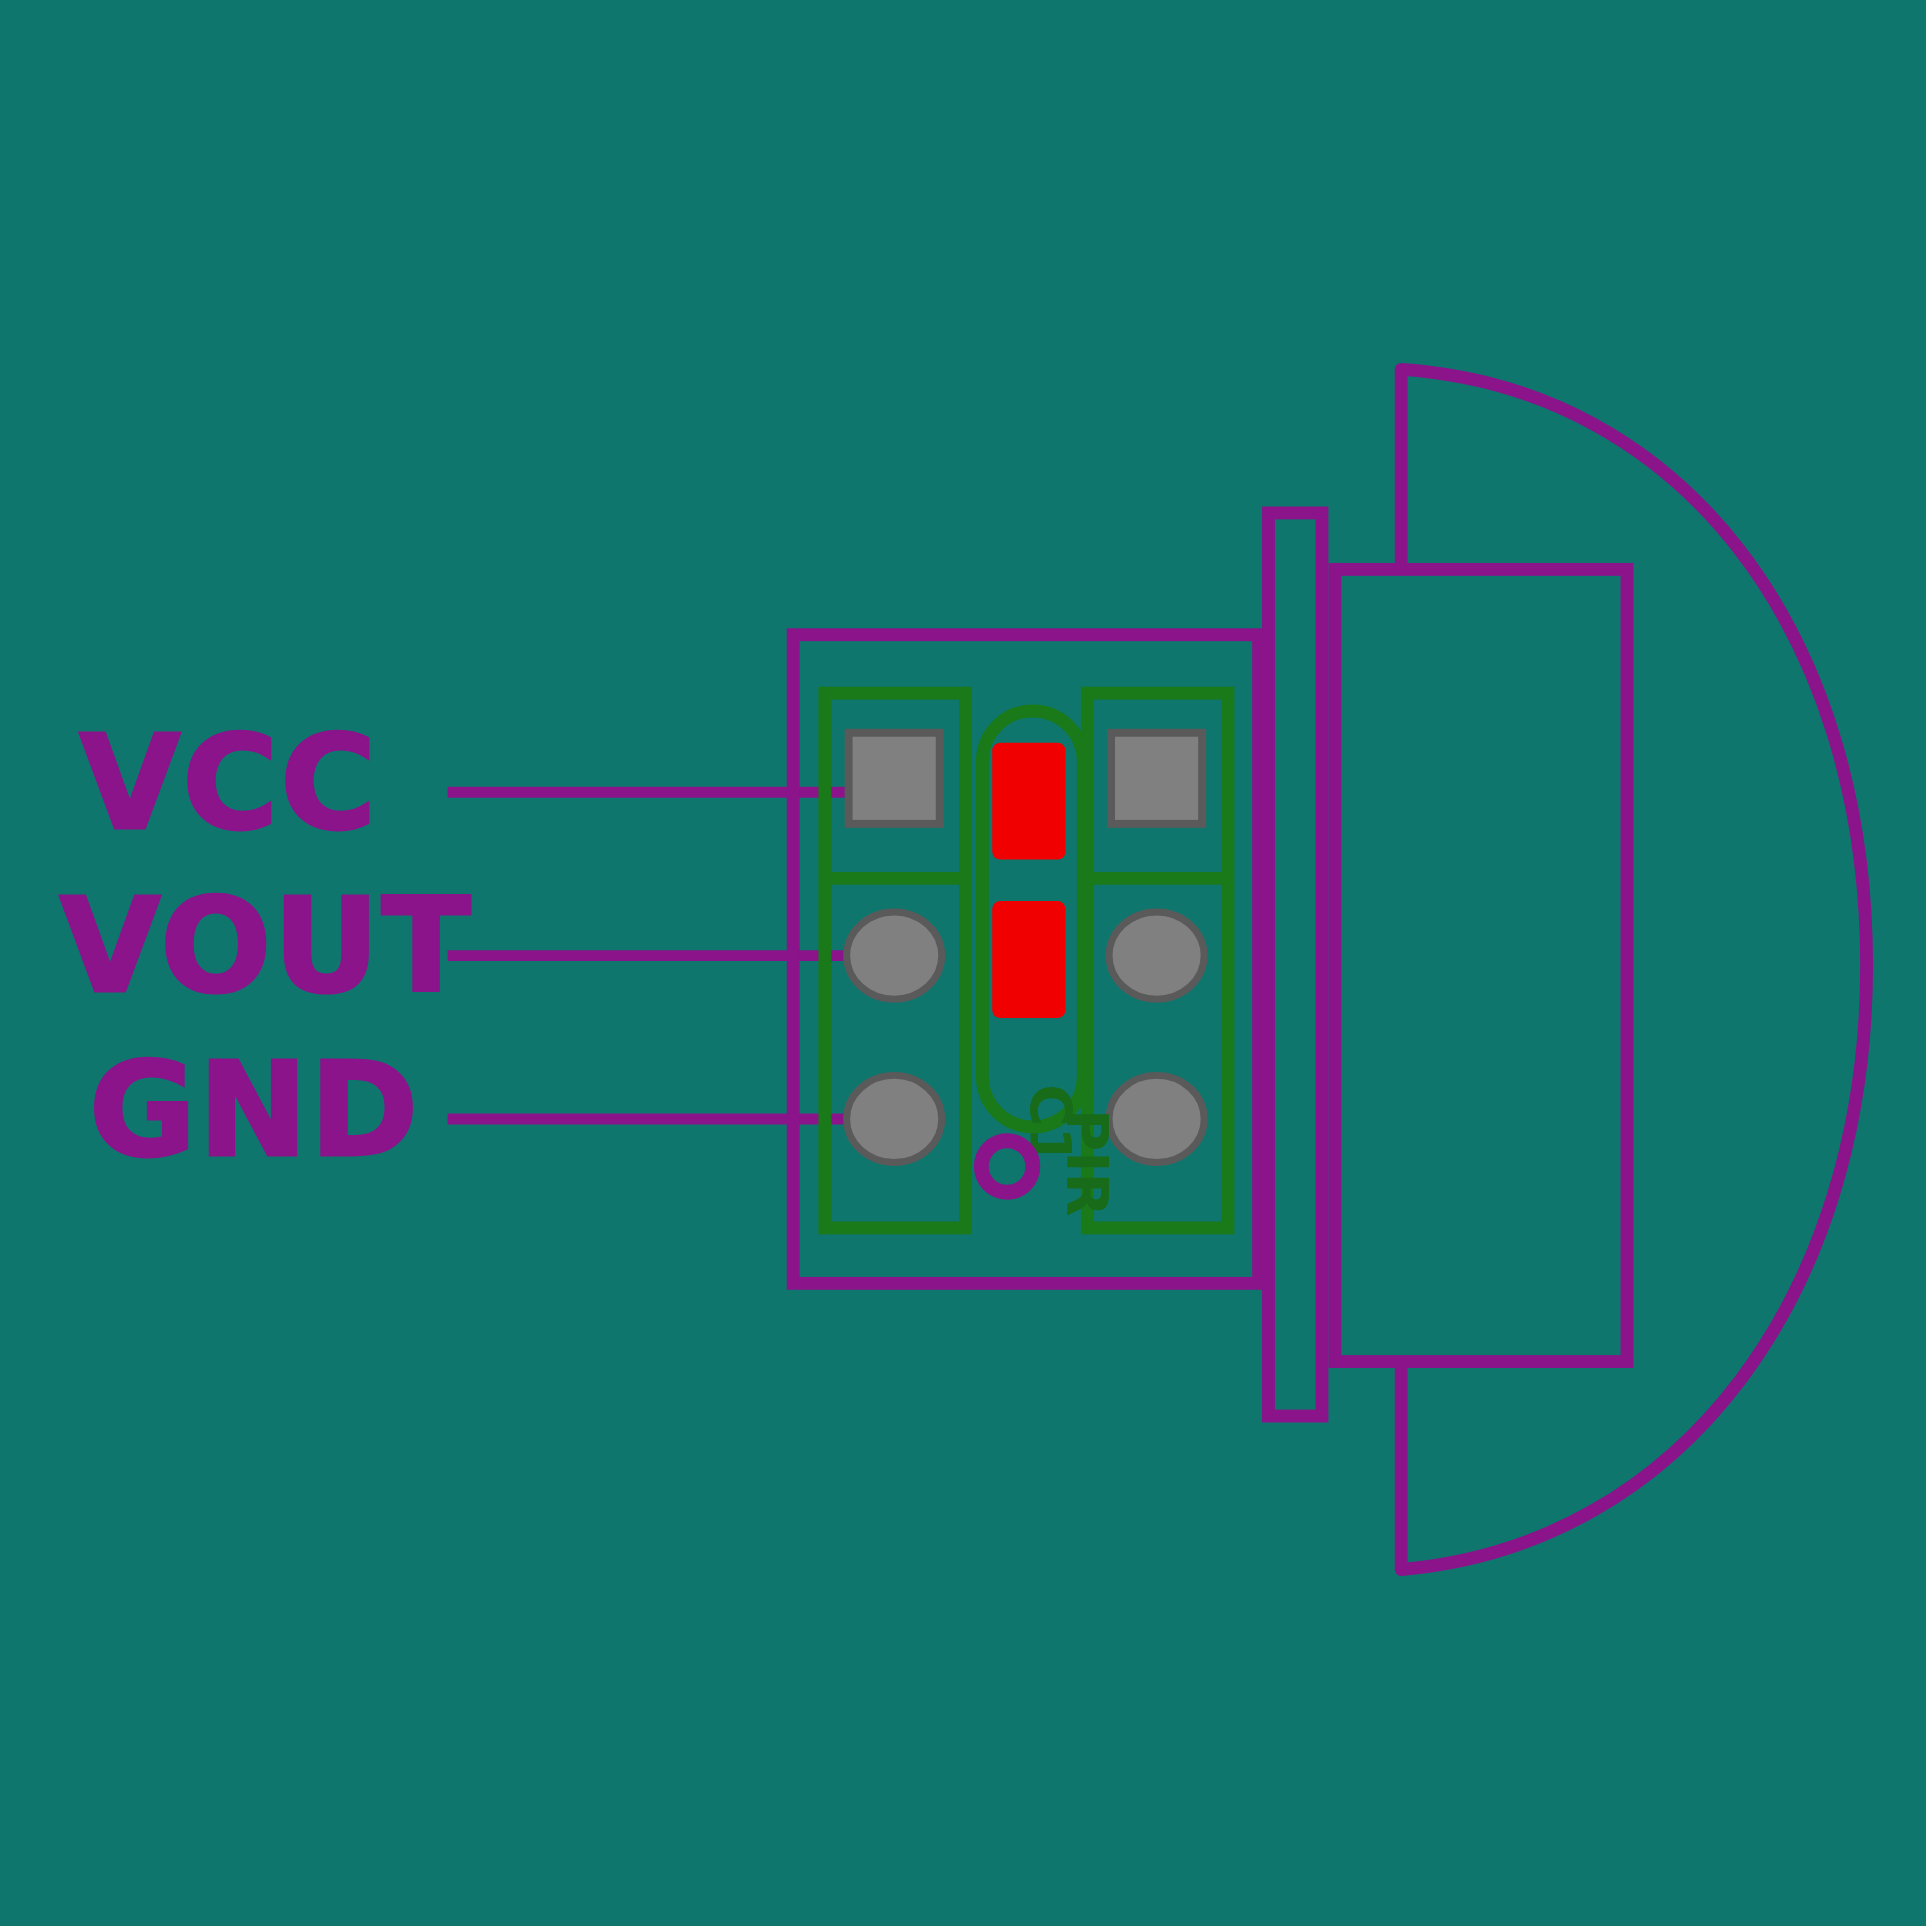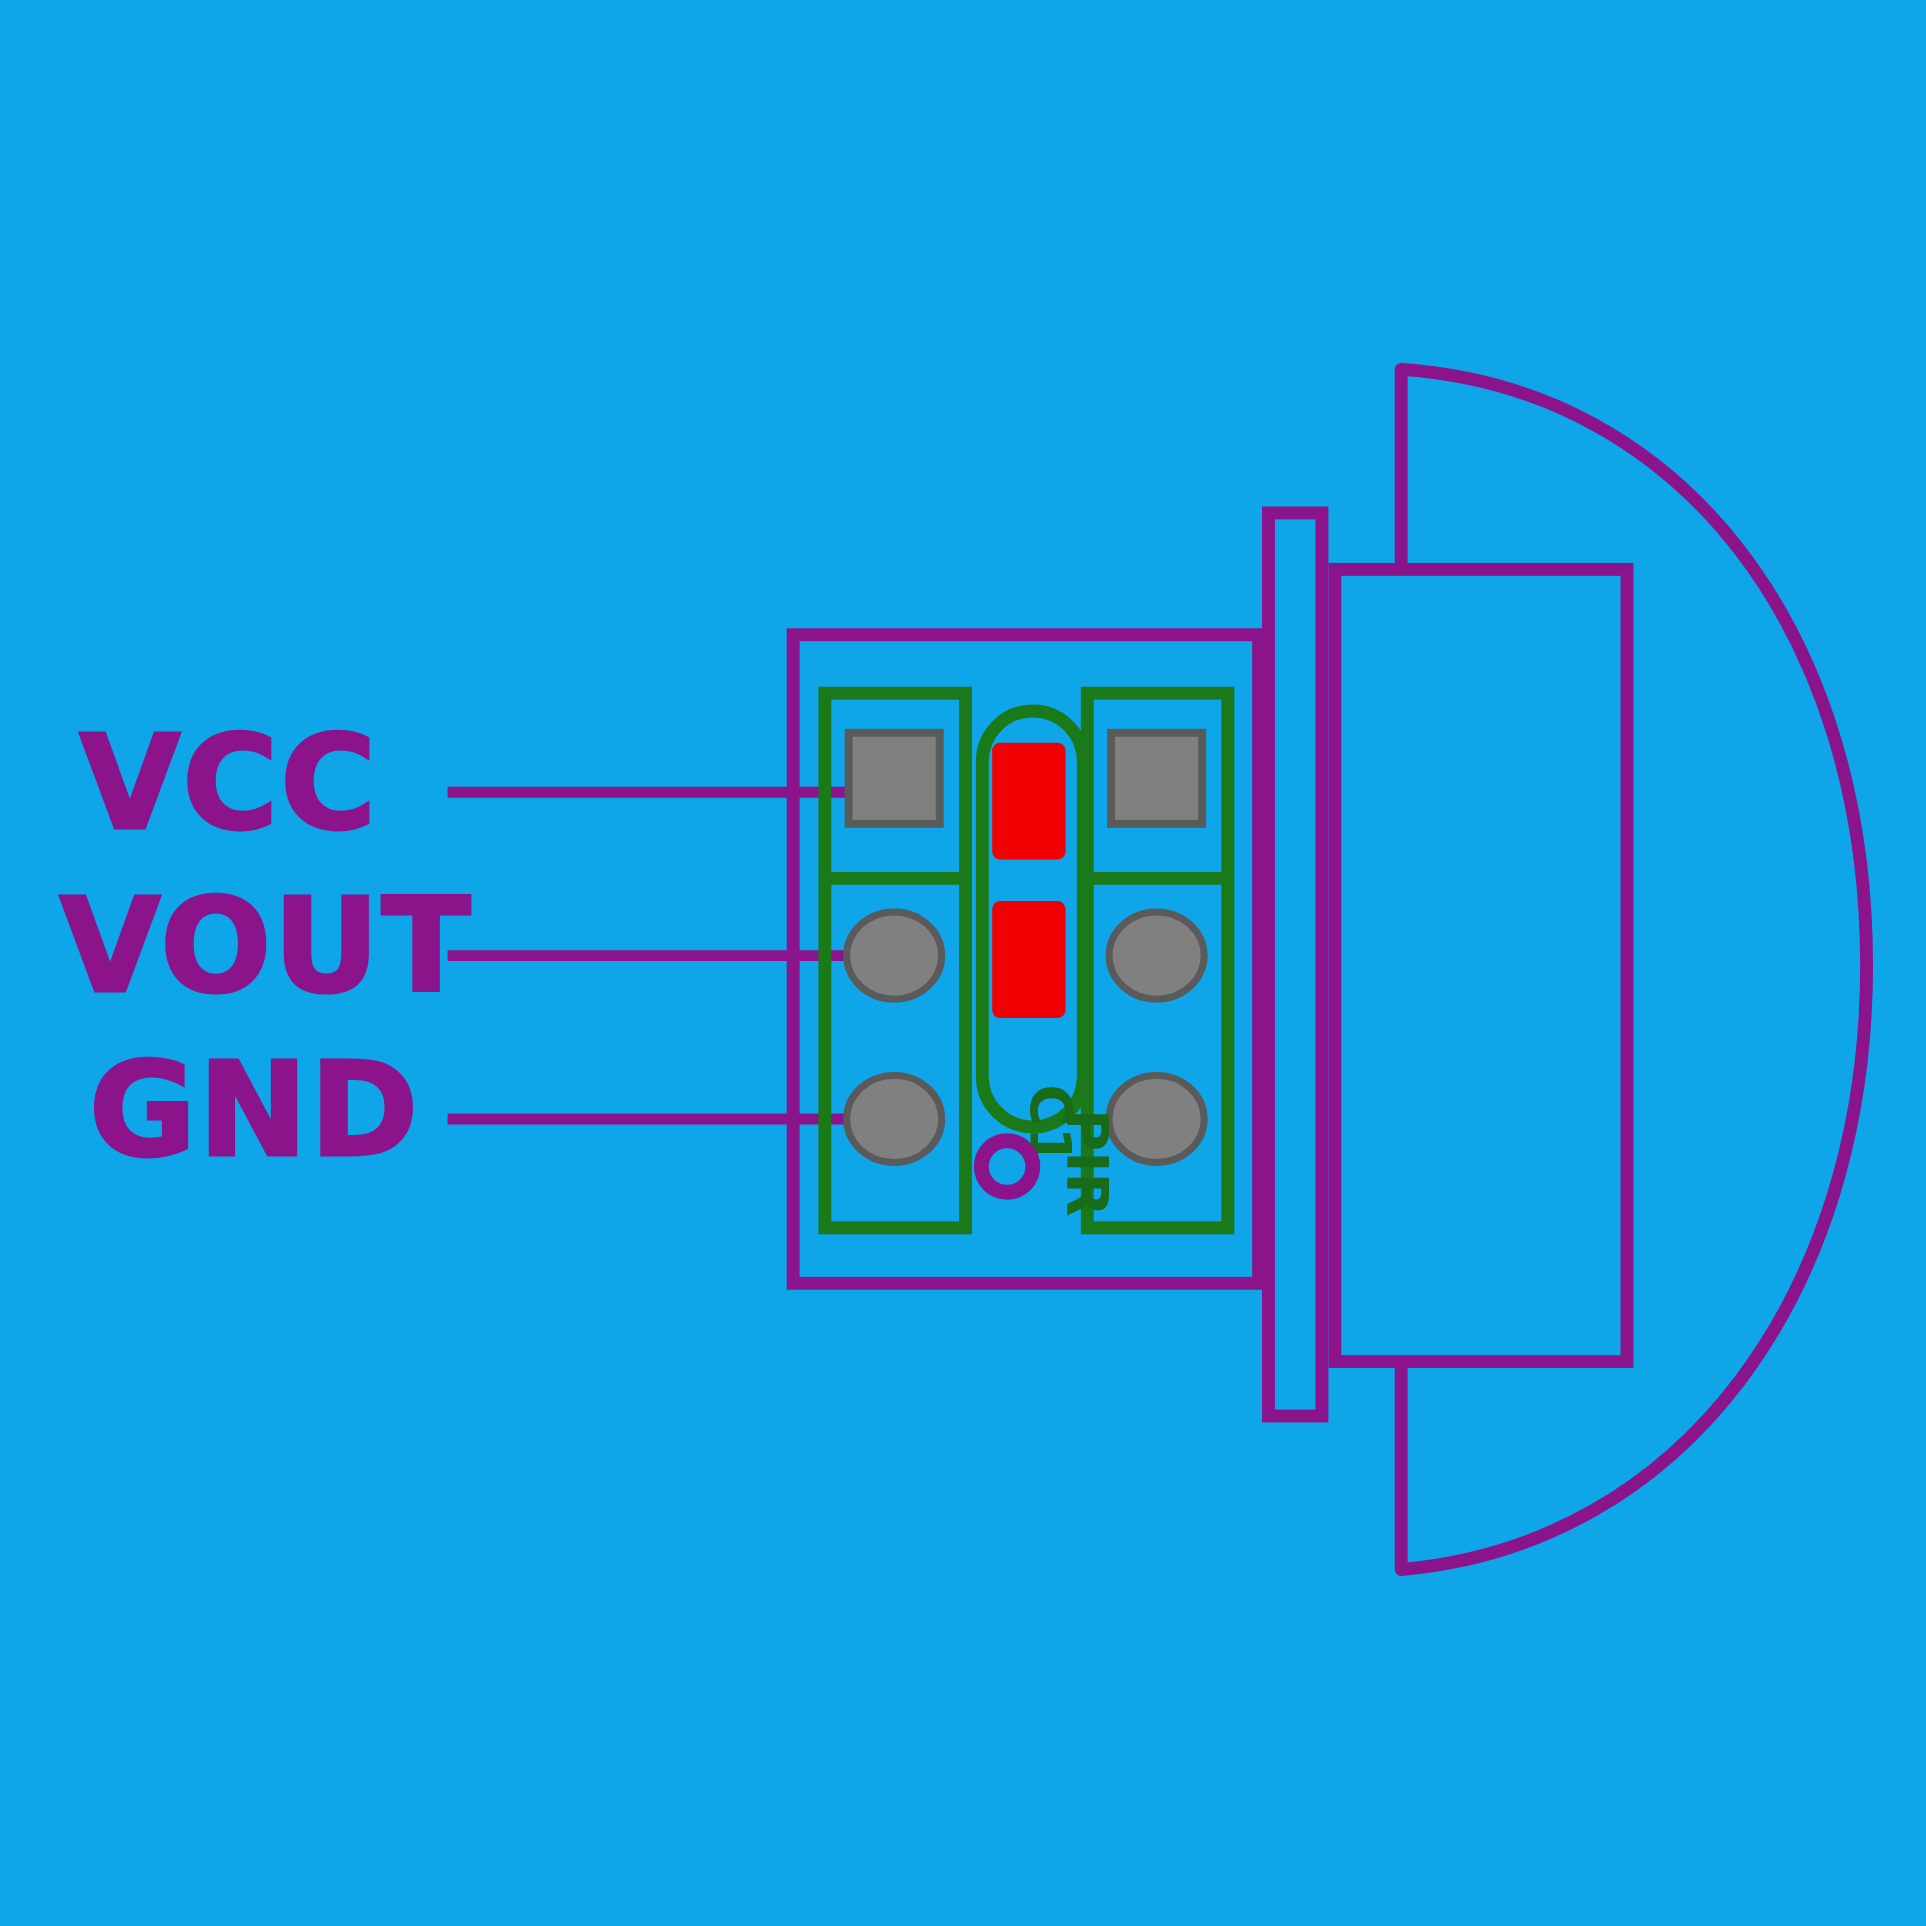--- a/index.html
+++ b/index.html
@@ -11,21 +11,21 @@
   body {
     width: 1927px;
     height: 1927px;
     font-family: "Liberation Sans", sans-serif;
     overflow: hidden;
   }
   #diagram-root {
     position: relative;
     width: 1927px;
     height: 1927px;
-    background: #0ea5e9;
+    background: #0f766e;
   }
   #diagram-svg {
     position: absolute;
     top: 0;
     left: 0;
     width: 1927px;
     height: 1927px;
     display: block;
   }
   .pin-label-text {

